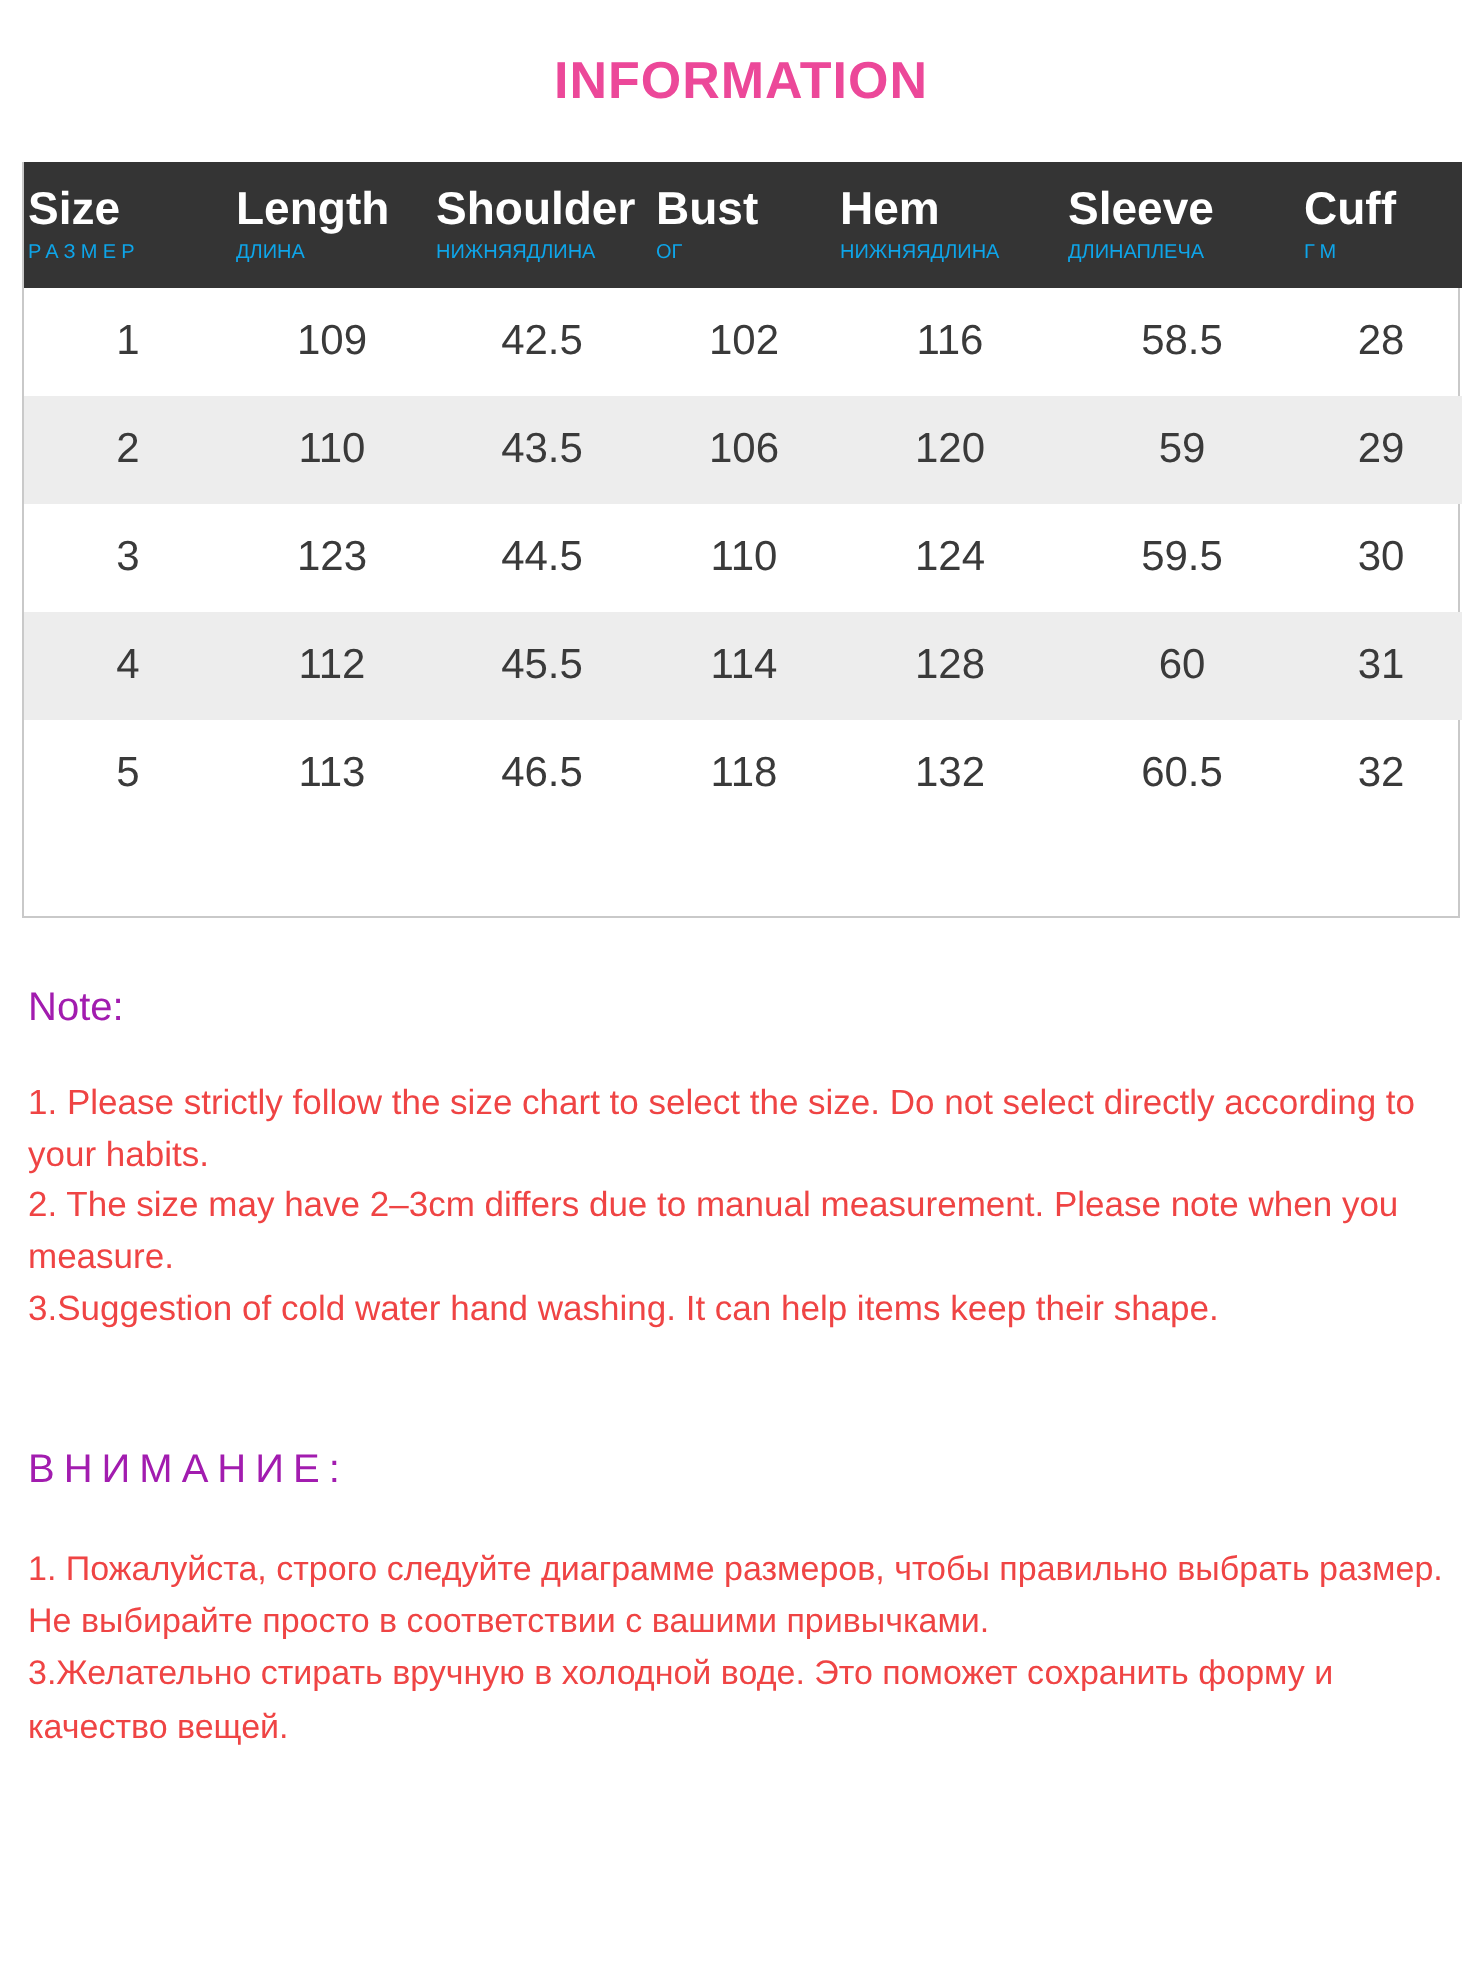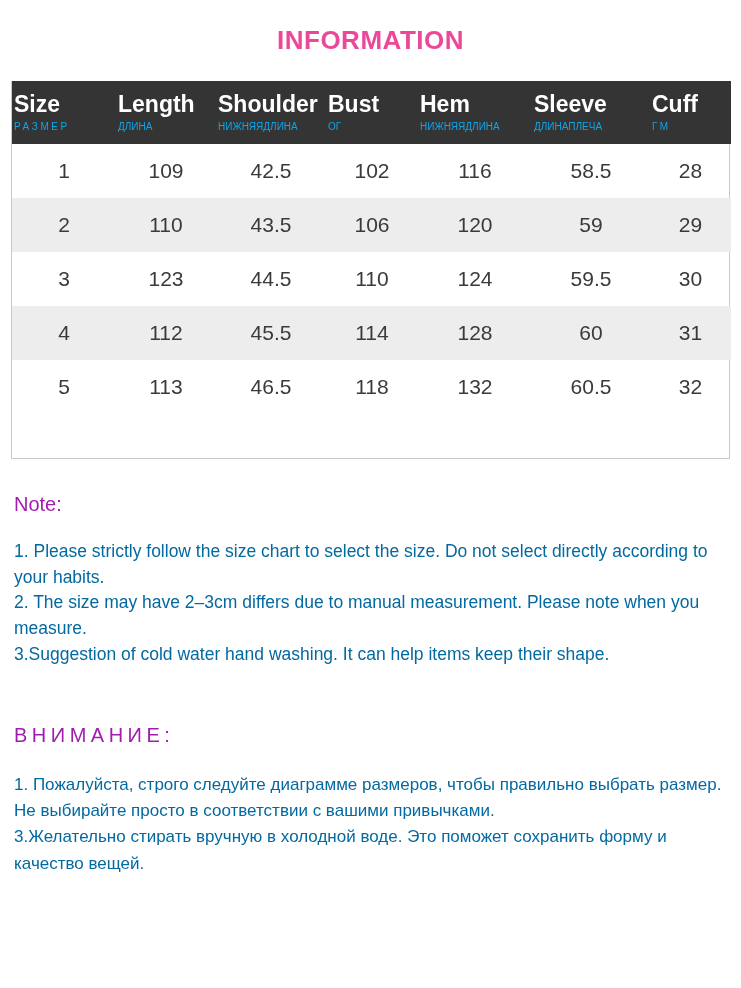--- a/index.html
+++ b/index.html
@@ -115,21 +115,21 @@
     margin-bottom: 26px;
   }
   .note-list {
     margin: 0;
     padding: 0;
     list-style: none;
   }
   .note-list li {
     font-size: 17.5px;
     line-height: 1.47;
-    color: #0369a1;
+    color: #ef4444;
     margin: 0;
     padding: 0;
   }
   .block-en { margin-top: 0; }
   .block-ru { margin-top: 56px; }
   .block-ru .note-list li { font-size: 17px; line-height: 1.55; }
 </style>
 </head>
 <body>
 

